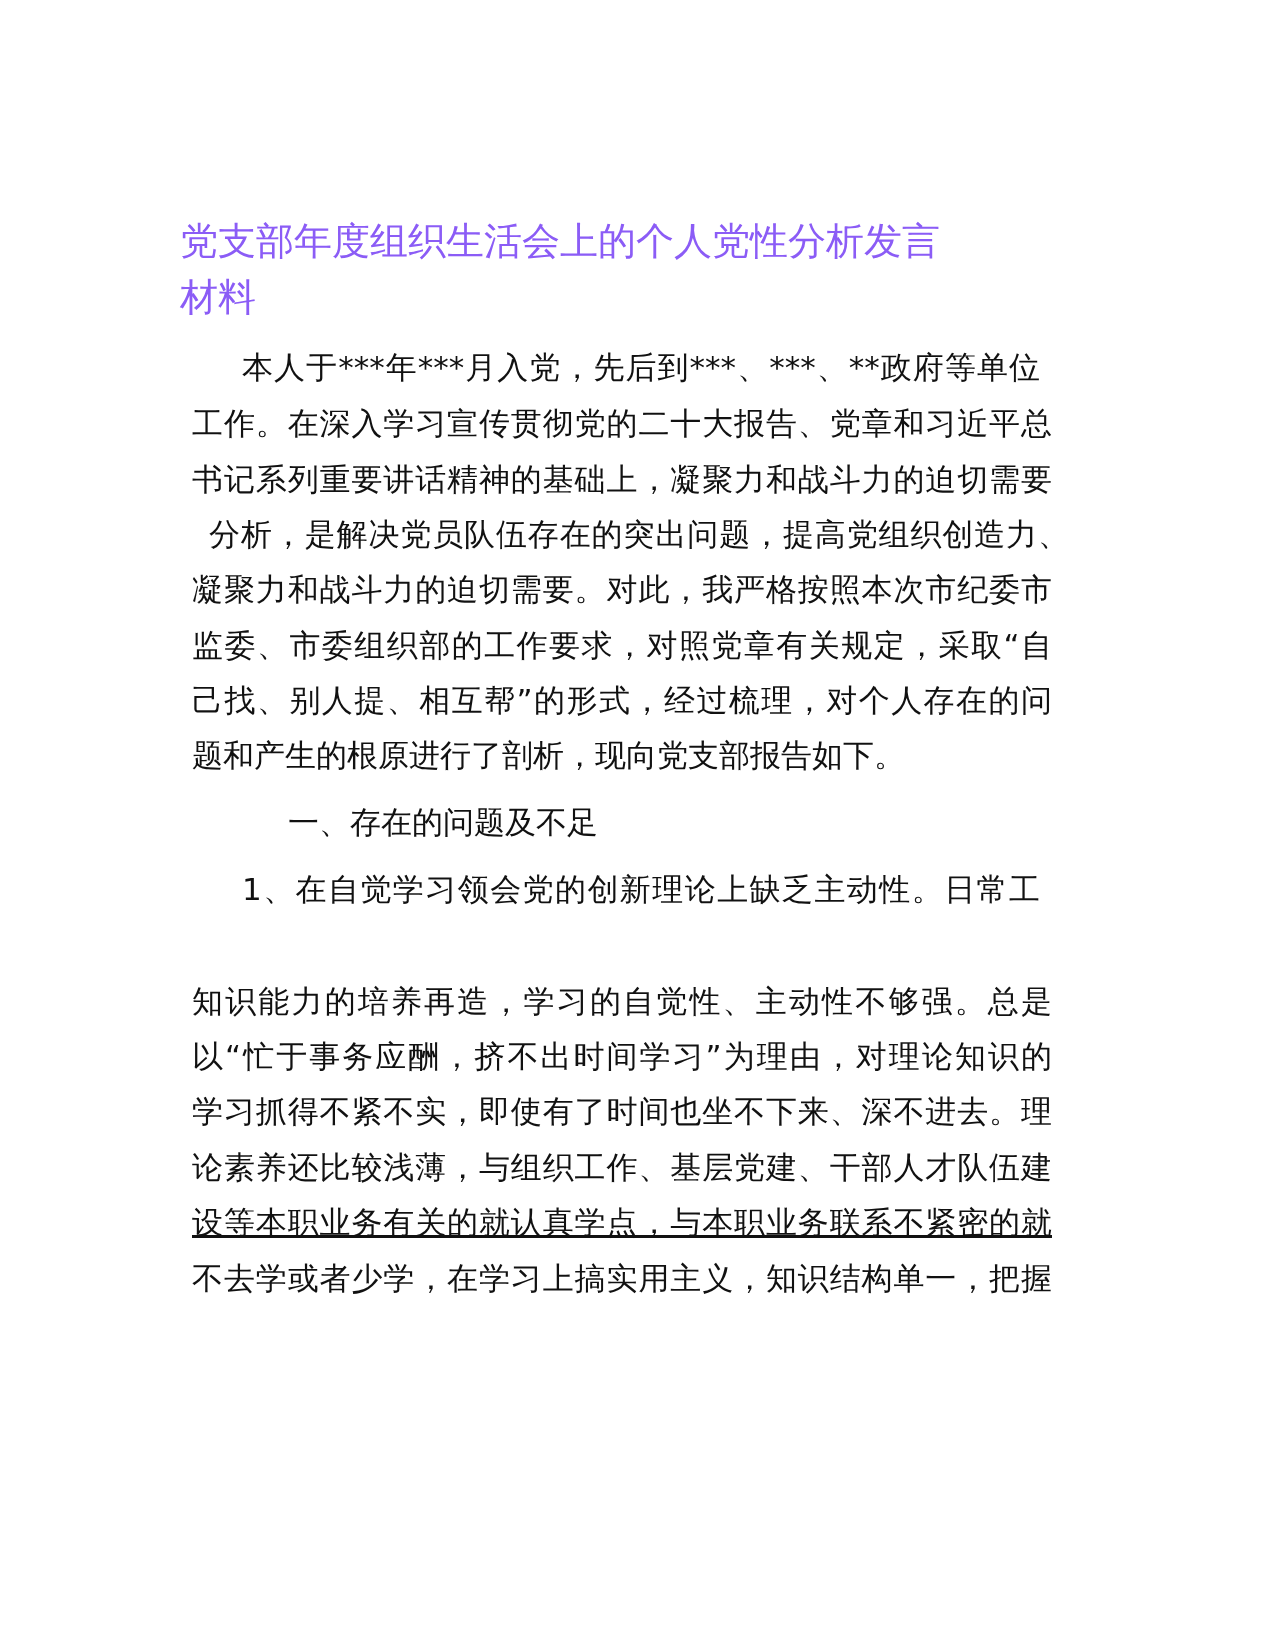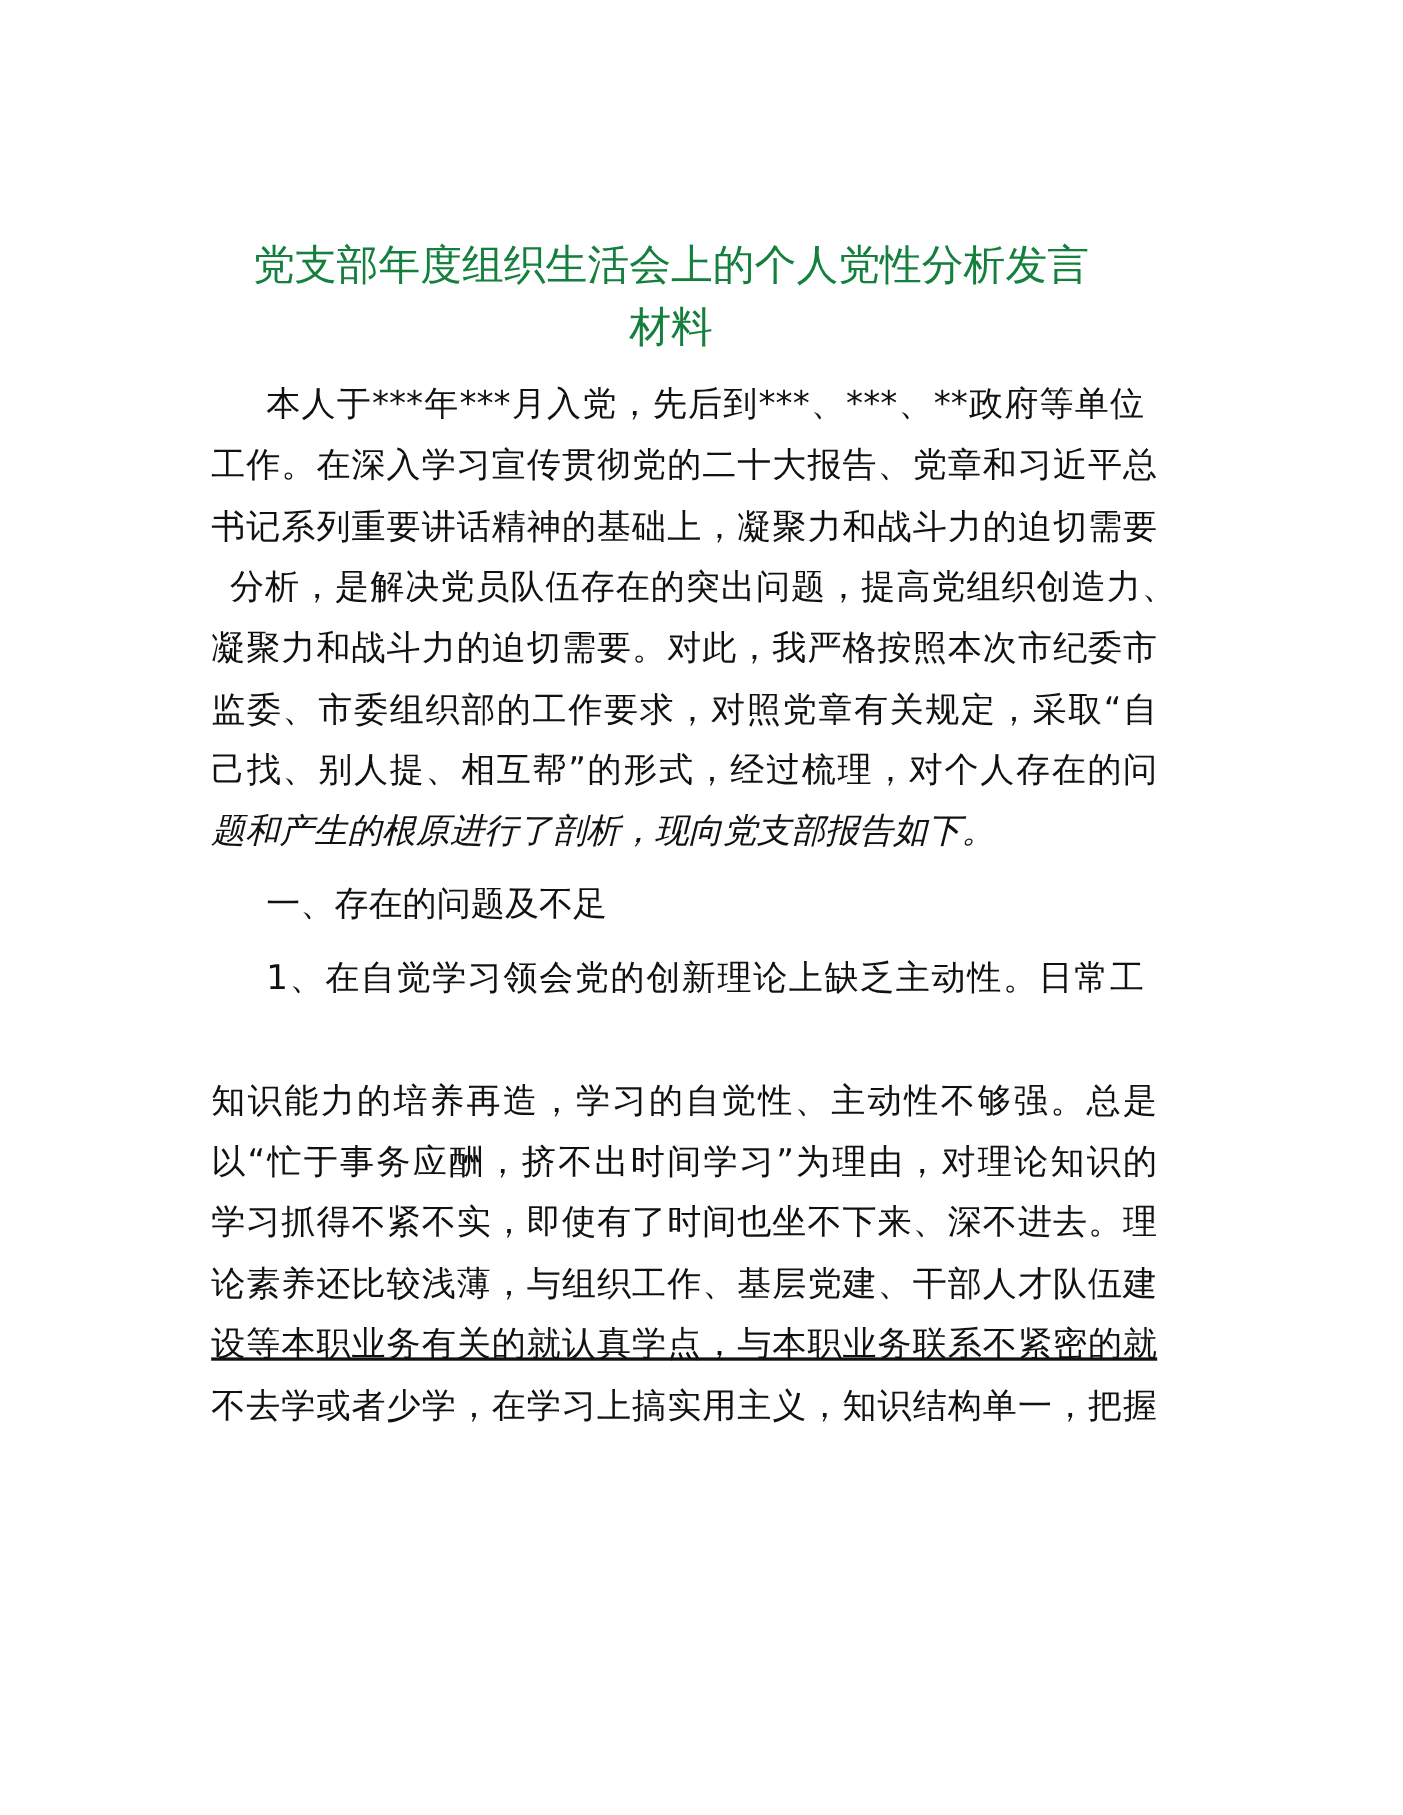--- a/index.html
+++ b/index.html
@@ -1,42 +1,42 @@
 <!DOCTYPE html>
 <html><head>
 <meta charset="utf-8">
 <style>
   html, body { margin: 0; padding: 0; background: #ffffff; }
   body { width: 1275px; height: 1650px; position: relative; overflow: hidden;
          font-family: "DejaVu Sans", sans-serif; color: #111111; }
   .page { position: absolute; left: 0; top: 0; width: 1275px; height: 1650px; }
-  .title { position: absolute; left: 180px; width: 860px; text-align: center;
-           font-size: 38px; line-height: 58px; color: #15803d; white-space: nowrap; }
+  .title { position: absolute; left: 180px; width: 860px; text-align: left;
+           font-size: 38px; line-height: 58px; color: #8b5cf6; white-space: nowrap; }
   .line { position: absolute; left: 192px; width: 860px; font-size: 31px;
           line-height: 40px; white-space: nowrap; letter-spacing: 0px; color: #111; }
   .line.justify { text-align: justify; text-align-last: justify; }
   .line.indent { left: 242px; width: 798px; }
 </style>
 </head>
 <body>
 
 <div class="page">
   <div class="title" style="top:212px;">党支部年度组织生活会上的个人党性分析发言</div>
   <div class="title" style="top:268px;">材料</div>
 
   <div class="line justify indent" style="top:347px;">本人于***年***月入党，先后到***、***、**政府等单位</div>
   <div class="line justify" style="top:403px;">工作。在深入学习宣传贯彻党的二十大报告、党章和习近平总</div>
   <div class="line justify" style="top:459px;">书记系列重要讲话精神的基础上，凝聚力和战斗力的迫切需要</div>
   <div class="line justify" style="top:514px;margin-left:17px;">分析，是解决党员队伍存在的突出问题，提高党组织创造力、</div>
   <div class="line justify" style="top:569px;">凝聚力和战斗力的迫切需要。对此，我严格按照本次市纪委市</div>
   <div class="line justify" style="top:625px;">监委、市委组织部的工作要求，对照党章有关规定，采取“自</div>
   <div class="line justify" style="top:680px;">己找、别人提、相互帮”的形式，经过梳理，对个人存在的问</div>
-  <div class="line" style="top:735px;font-style:italic;">题和产生的根原进行了剖析，现向党支部报告如下。</div>
+  <div class="line" style="top:735px;">题和产生的根原进行了剖析，现向党支部报告如下。</div>
 
-  <div class="line indent" style="top:802px;">一、存在的问题及不足</div>
+  <div class="line indent" style="top:802px;margin-left:46px;">一、存在的问题及不足</div>
 
   <div class="line justify indent" style="top:869px;">1、在自觉学习领会党的创新理论上缺乏主动性。日常工</div>
   <div class="line justify" style="top:981px;">知识能力的培养再造，学习的自觉性、主动性不够强。总是</div>
   <div class="line justify" style="top:1036px;">以“忙于事务应酬，挤不出时间学习”为理由，对理论知识的</div>
   <div class="line justify" style="top:1091px;">学习抓得不紧不实，即使有了时间也坐不下来、深不进去。理</div>
   <div class="line justify" style="top:1147px;">论素养还比较浅薄，与组织工作、基层党建、干部人才队伍建</div>
   <div class="line justify" style="top:1202px;text-decoration:underline;">设等本职业务有关的就认真学点，与本职业务联系不紧密的就</div>
   <div class="line justify" style="top:1258px;">不去学或者少学，在学习上搞实用主义，知识结构单一，把握</div>
 </div>
 

